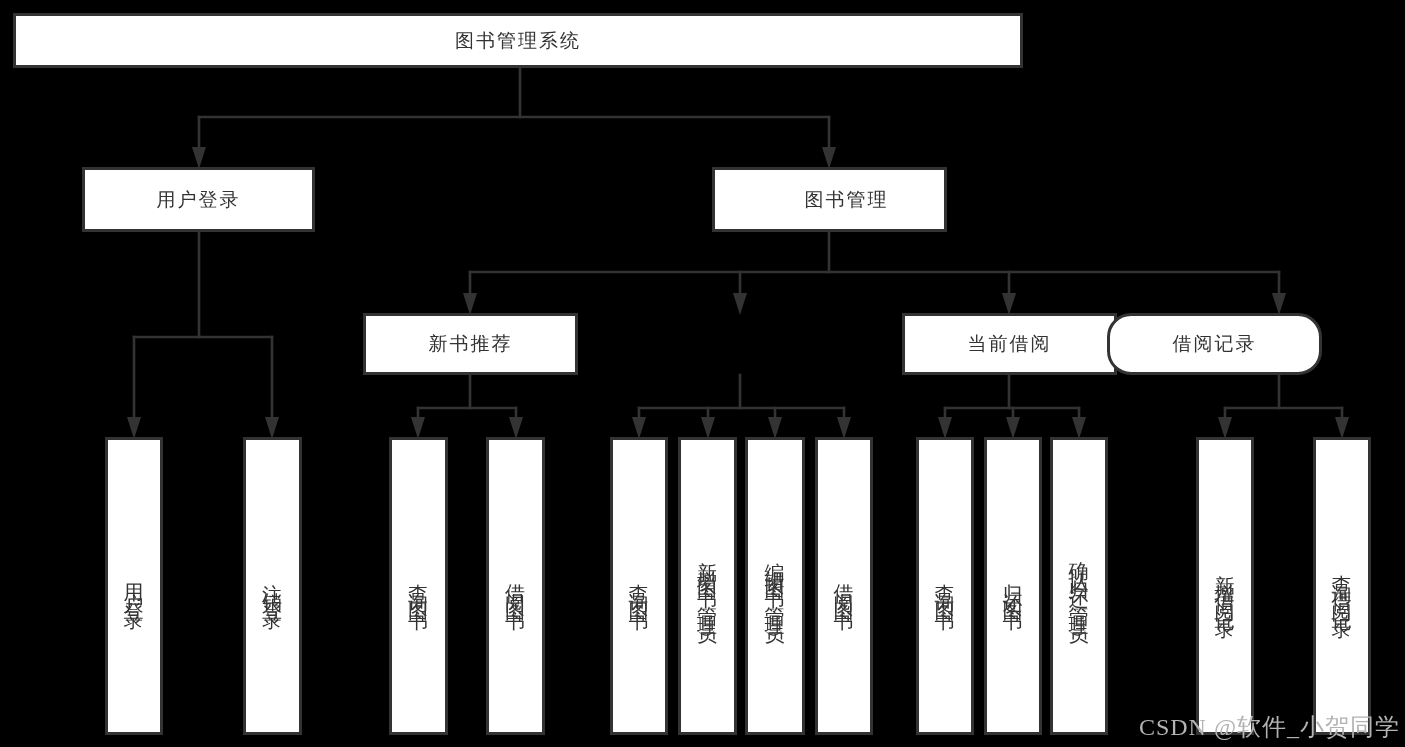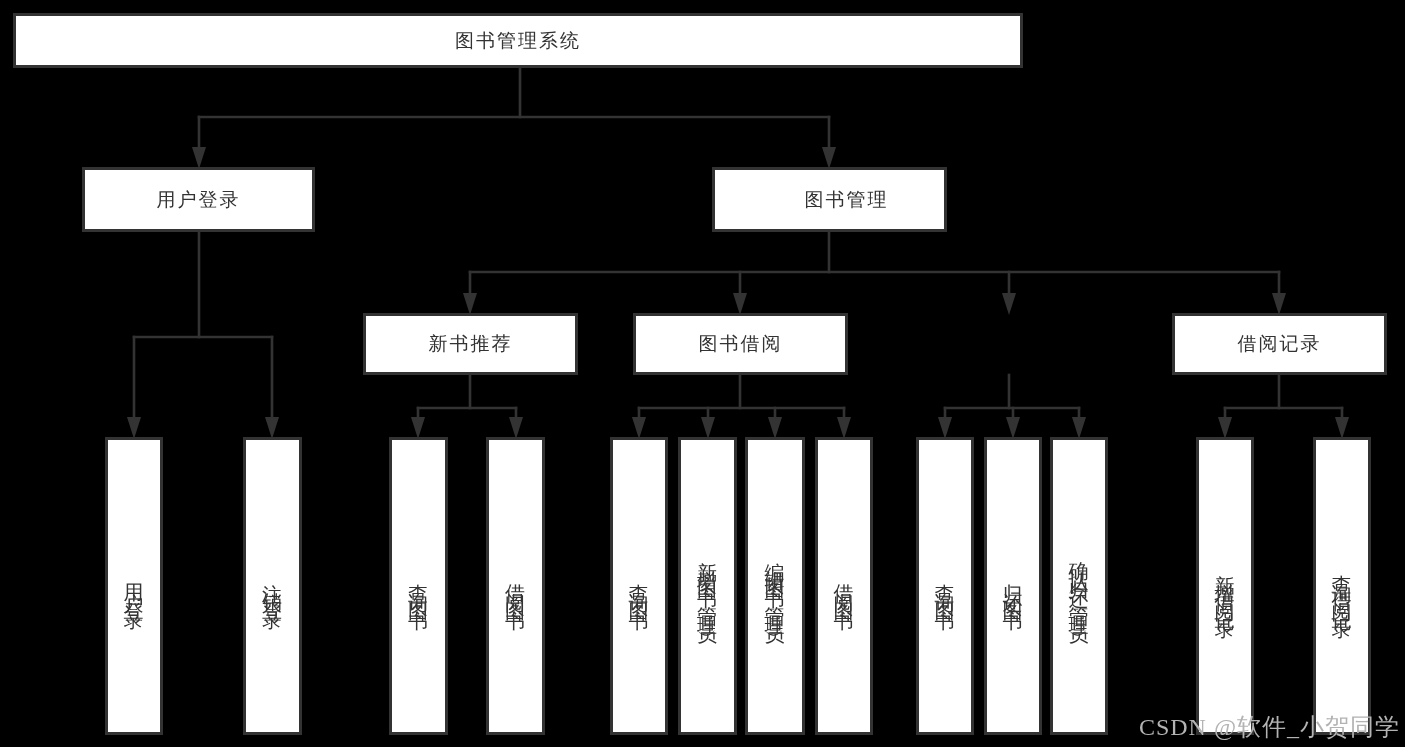--- a/index.html
+++ b/index.html
@@ -113,24 +113,24 @@
   <div class="node" style="left:82px;top:167px;width:233px;height:65px;">
     <span>用户登录</span>
   </div>
   <div class="node" style="left:712px;top:167px;width:235px;height:65px;padding-left:34px;">
     <span>图书管理</span>
   </div>
 
   <div class="node" style="left:363px;top:313px;width:215px;height:62px;">
     <span>新书推荐</span>
   </div>
-  <div class="node" style="left:633px;top:313px;width:215px;height:62px;">
-    <span>图书借阅</span>
+  <div class="node" style="left:902px;top:313px;width:215px;height:62px;">
+    <span>当前借阅</span>
   </div>
-  <div class="node" style="left:1172px;top:313px;width:215px;height:62px;">
+  <div class="node" style="left:1107px;top:313px;width:215px;height:62px;border-radius:24px;">
     <span>借阅记录</span>
   </div>
 
   <div class="leaf" style="left:105px;top:437px;width:58px;height:298px;">
     <span>用户登录</span>
   </div>
   <div class="leaf" style="left:243px;top:437px;width:59px;height:298px;">
     <span>注销登录</span>
   </div>
 

